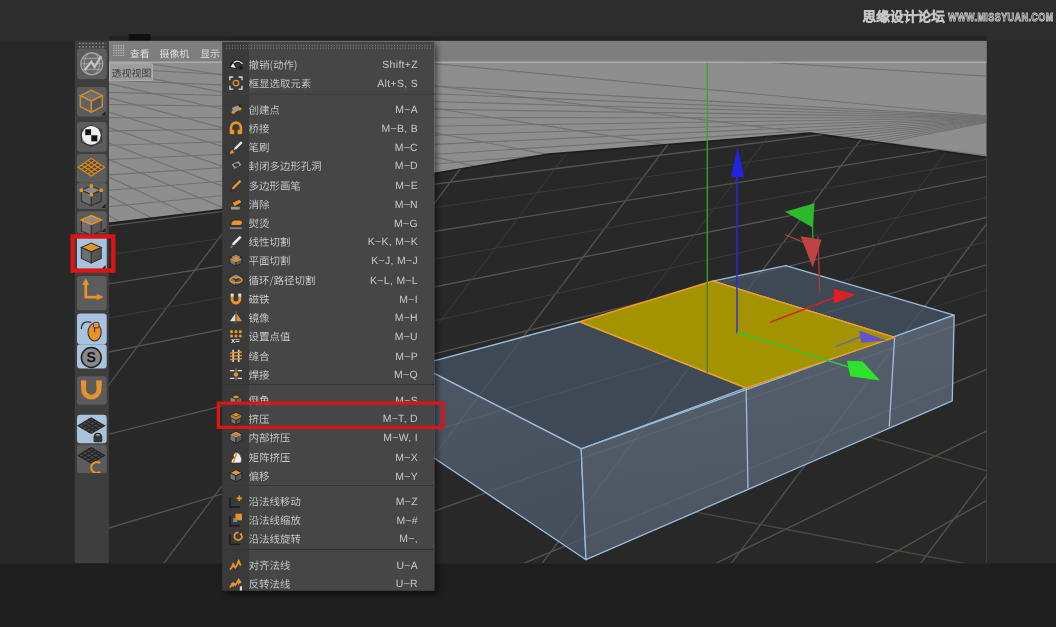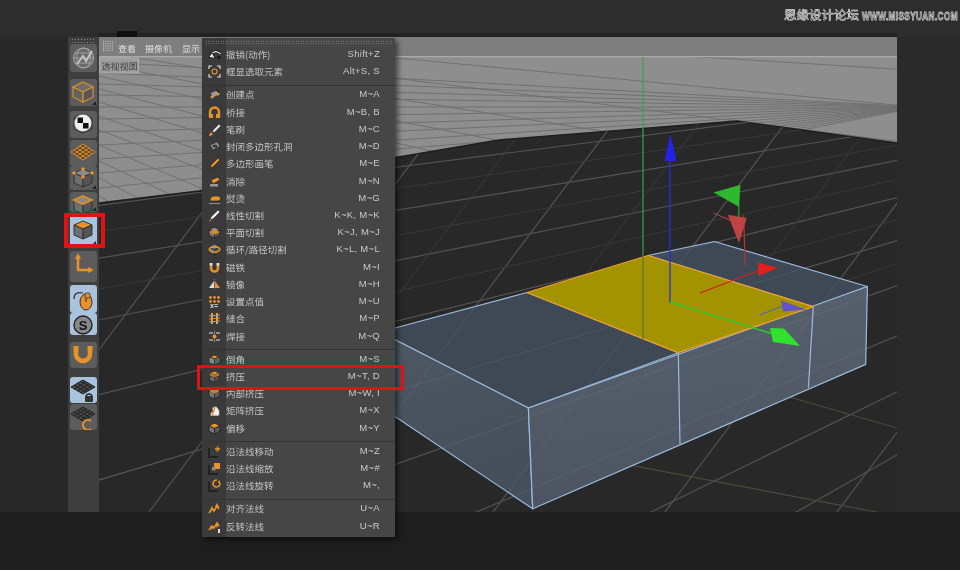--- a/index.html
+++ b/index.html
@@ -2,21 +2,21 @@
 <html><head><meta charset="utf-8"><style>
 * { margin:0; padding:0; box-sizing:border-box; }
 body { width:960px; height:570px; background:#2d2d2d; font-family:"Liberation Sans",sans-serif; position:relative; overflow:hidden; }
 #botstrip { position:absolute; left:0; top:512px; width:960px; height:58px; background:#1e1e1e; }
 #leftcol { position:absolute; left:0; top:37px; width:68px; height:475px; background:#282828; }
 #rightstrip { position:absolute; left:897px; top:37px; width:63px; height:475px; background:#2a2a2a; }
 #topline { position:absolute; left:99px; top:33px; width:798px; height:4px; background:#232323; }
 #notch { position:absolute; left:117px; top:31px; width:20px; height:6px; background:#0f0f0f; }
 #vp { position:absolute; left:99px; top:37px; }
 #menu { position:absolute; left:202px; top:38px; width:193px; height:499px; background:linear-gradient(90deg,#3a3a3a 0,#3a3a3a 24px,#464646 24px); box-shadow:3px 3px 5px rgba(0,0,0,0.5); }
-.mi { height:17.22px; display:flex; align-items:flex-start; }
+.mi { height:17.22px; display:flex; align-items:flex-end; }
 .ic { width:24px; flex:0 0 24px; display:flex; justify-content:center; }
 .lbl { margin-left:0px; }
 .mi .sc { margin-left:auto; margin-right:15px; font-size:9.5px; color:#c9c9c9; letter-spacing:0.3px; }
 .sep { height:6px; padding:2.5px 0 0 0; }
 .sep div { height:1px; background:#5a5a5a; border-bottom:1px solid #333; }
 #redrect1 { position:absolute; left:197px; top:365px; width:207px; height:25px; border:3px solid #dc1414; z-index:40; }
 #redrect2 { position:absolute; left:64px; top:213px; width:41px; height:35px; border:4px solid #dc1414; z-index:40; }
 #wmurl { position:absolute; left:862px; top:9.5px; font-size:10.5px; font-weight:bold; letter-spacing:0.5px; color:#2d2d2d; -webkit-text-stroke:0.9px #c6c6c6; transform:scaleX(0.78); transform-origin:0 0; }
 </style></head><body>
 <div id="botstrip"></div>

